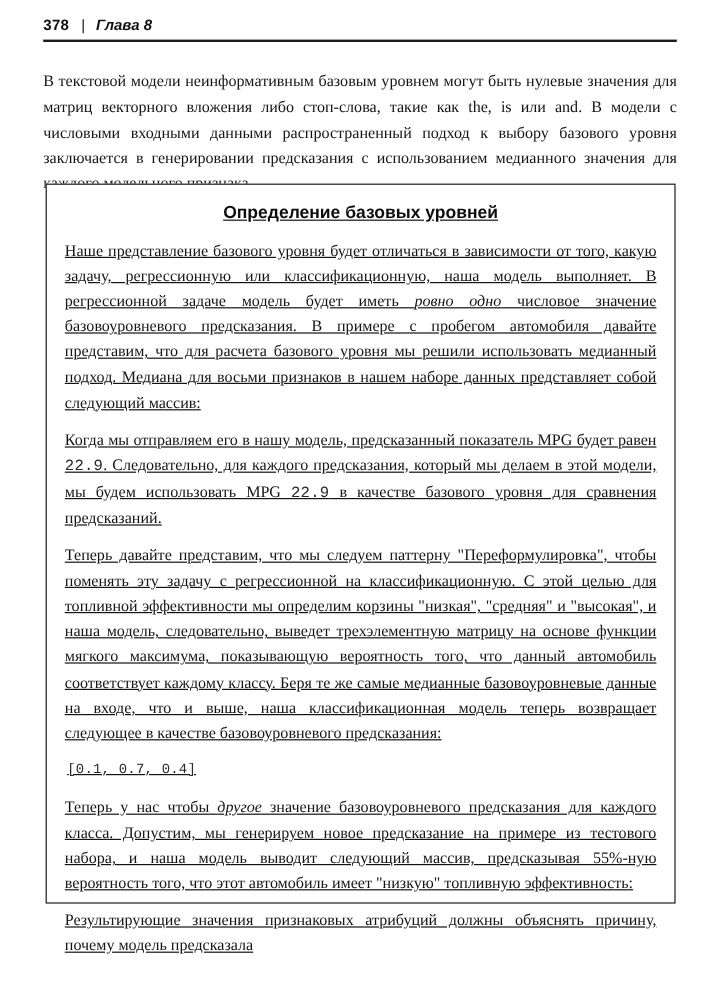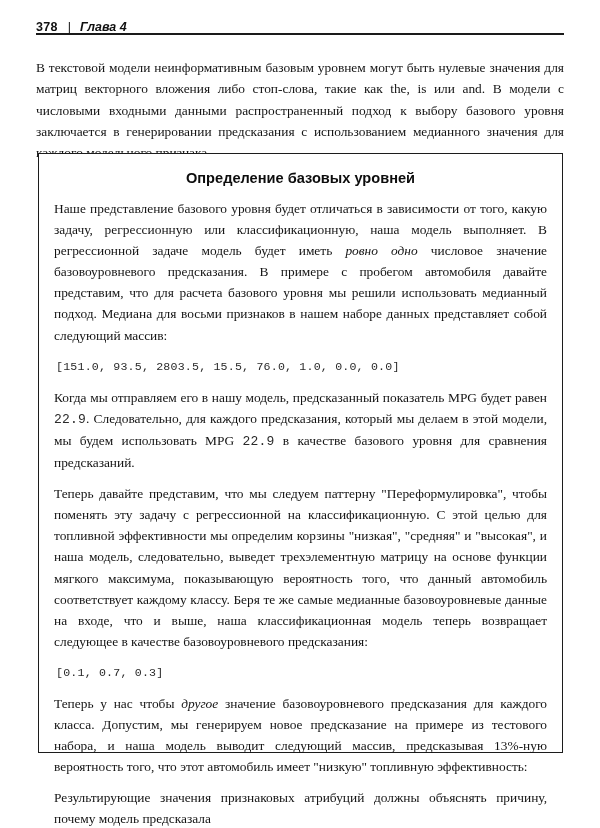--- a/index.html
+++ b/index.html
@@ -27,21 +27,21 @@
   }
 
   
   .running-head {
     position: absolute;
     left: 36px;
     top: 14px;
     width: 528px;
     height: 26px;
     display: flex;
-    align-items: center;
+    align-items: flex-start;
   }
   .folio {
     font-family: "Liberation Sans", "DejaVu Sans", sans-serif;
     font-size: 12.5px;
     font-weight: 700;
     color: #111;
     letter-spacing: 0.3px;
     line-height: 15px;
   }
   .head-sep {
@@ -86,20 +86,21 @@
   .callout {
     position: absolute;
     left: 38px;
     top: 153px;
     width: 525px;
     height: 600px;
     box-sizing: border-box;
     border: 1.7px solid #1c1c1c;
     background: #ffffff;
     padding: 12px 15px 24px 15px;
+    text-decoration: underline;
   }
   .callout-title {
     font-family: "Liberation Sans", "DejaVu Sans", sans-serif;
     font-size: 14.6px;
     font-weight: 700;
     text-align: center;
     color: #0d0d0d;
     margin: 3px 0 11px 0;
     line-height: 18px;
   }
@@ -134,41 +135,40 @@
   }
 </style>
 </head>
 <body>
 
 <div class="page">
 
   <div class="running-head">
     <span class="folio">378</span>
     <span class="head-sep">|</span>
-    <span class="chapter-label">Глава 4</span>
+    <span class="chapter-label">Глава 8</span>
   </div>
   <div class="head-rule"></div>
 
   <p class="body-text" id="intro-para">В текстовой модели неинформативным базовым уровнем могут быть нулевые значения для матриц векторного вложения либо стоп-слова, такие как the, is или and. В модели с числовыми входными данными распространенный подход к выбору базового уровня заключается в генерировании предсказания с использованием медианного значения для каждого модельного признака.</p>
 
   <section class="callout">
 
     <h2 class="callout-title">Определение базовых уровней</h2>
 
     <p class="para"><span>Наше представление базового уровня будет отличаться в зависимости от того, какую задачу, регрессионную или классификационную, наша модель выполняет. В регрессионной задаче модель будет иметь </span><em class="emph">ровно одно</em><span> числовое значение базовоуровневого предсказания. В примере с пробегом автомобиля давайте представим, что для расчета базового уровня мы решили использовать медианный подход. Медиана для восьми признаков в нашем наборе данных представляет собой следующий массив:</span></p>
 
-    <pre class="code-line">[151.0, 93.5, 2803.5, 15.5, 76.0, 1.0, 0.0, 0.0]</pre>
 
     <p class="para"><span>Когда мы отправляем его в нашу модель, предсказанный показатель MPG будет равен </span><code class="inline">22.9</code><span>. Следовательно, для каждого предсказания, который мы делаем в этой модели, мы будем использовать MPG </span><code class="inline">22.9</code><span> в качестве базового уровня для сравнения предсказаний.</span></p>
 
     <p class="para">Теперь давайте представим, что мы следуем паттерну "Переформулировка", чтобы поменять эту задачу с регрессионной на классификационную. С этой целью для топливной эффективности мы определим корзины "низкая", "средняя" и "высокая", и наша модель, следовательно, выведет трехэлементную матрицу на основе функции мягкого максимума, показывающую вероятность того, что данный автомобиль соответствует каждому классу. Беря те же самые медианные базовоуровневые данные на входе, что и выше, наша классификационная модель теперь возвращает следующее в качестве базовоуровневого предсказания:</p>
 
-    <pre class="code-line">[0.1, 0.7, 0.3]</pre>
+    <pre class="code-line">[0.1, 0.7, 0.4]</pre>
 
-    <p class="para"><span>Теперь у нас чтобы </span><em class="emph">другое</em><span> значение базовоуровневого предсказания для каждого класса. Допустим, мы генерируем новое предсказание на примере из тестового набора, и наша модель выводит следующий массив, предсказывая 13%-ную вероятность того, что этот автомобиль имеет "низкую" топливную эффективность:</span></p>
+    <p class="para"><span>Теперь у нас чтобы </span><em class="emph">другое</em><span> значение базовоуровневого предсказания для каждого класса. Допустим, мы генерируем новое предсказание на примере из тестового набора, и наша модель выводит следующий массив, предсказывая 55%-ную вероятность того, что этот автомобиль имеет "низкую" топливную эффективность:</span></p>
 
 
     <p class="para"><span>Результирующие значения признаковых атрибуций должны объяснять причину, почему модель предсказала </span></p>
 
   </section>
 
 
 </div>
 
 </body></html>

